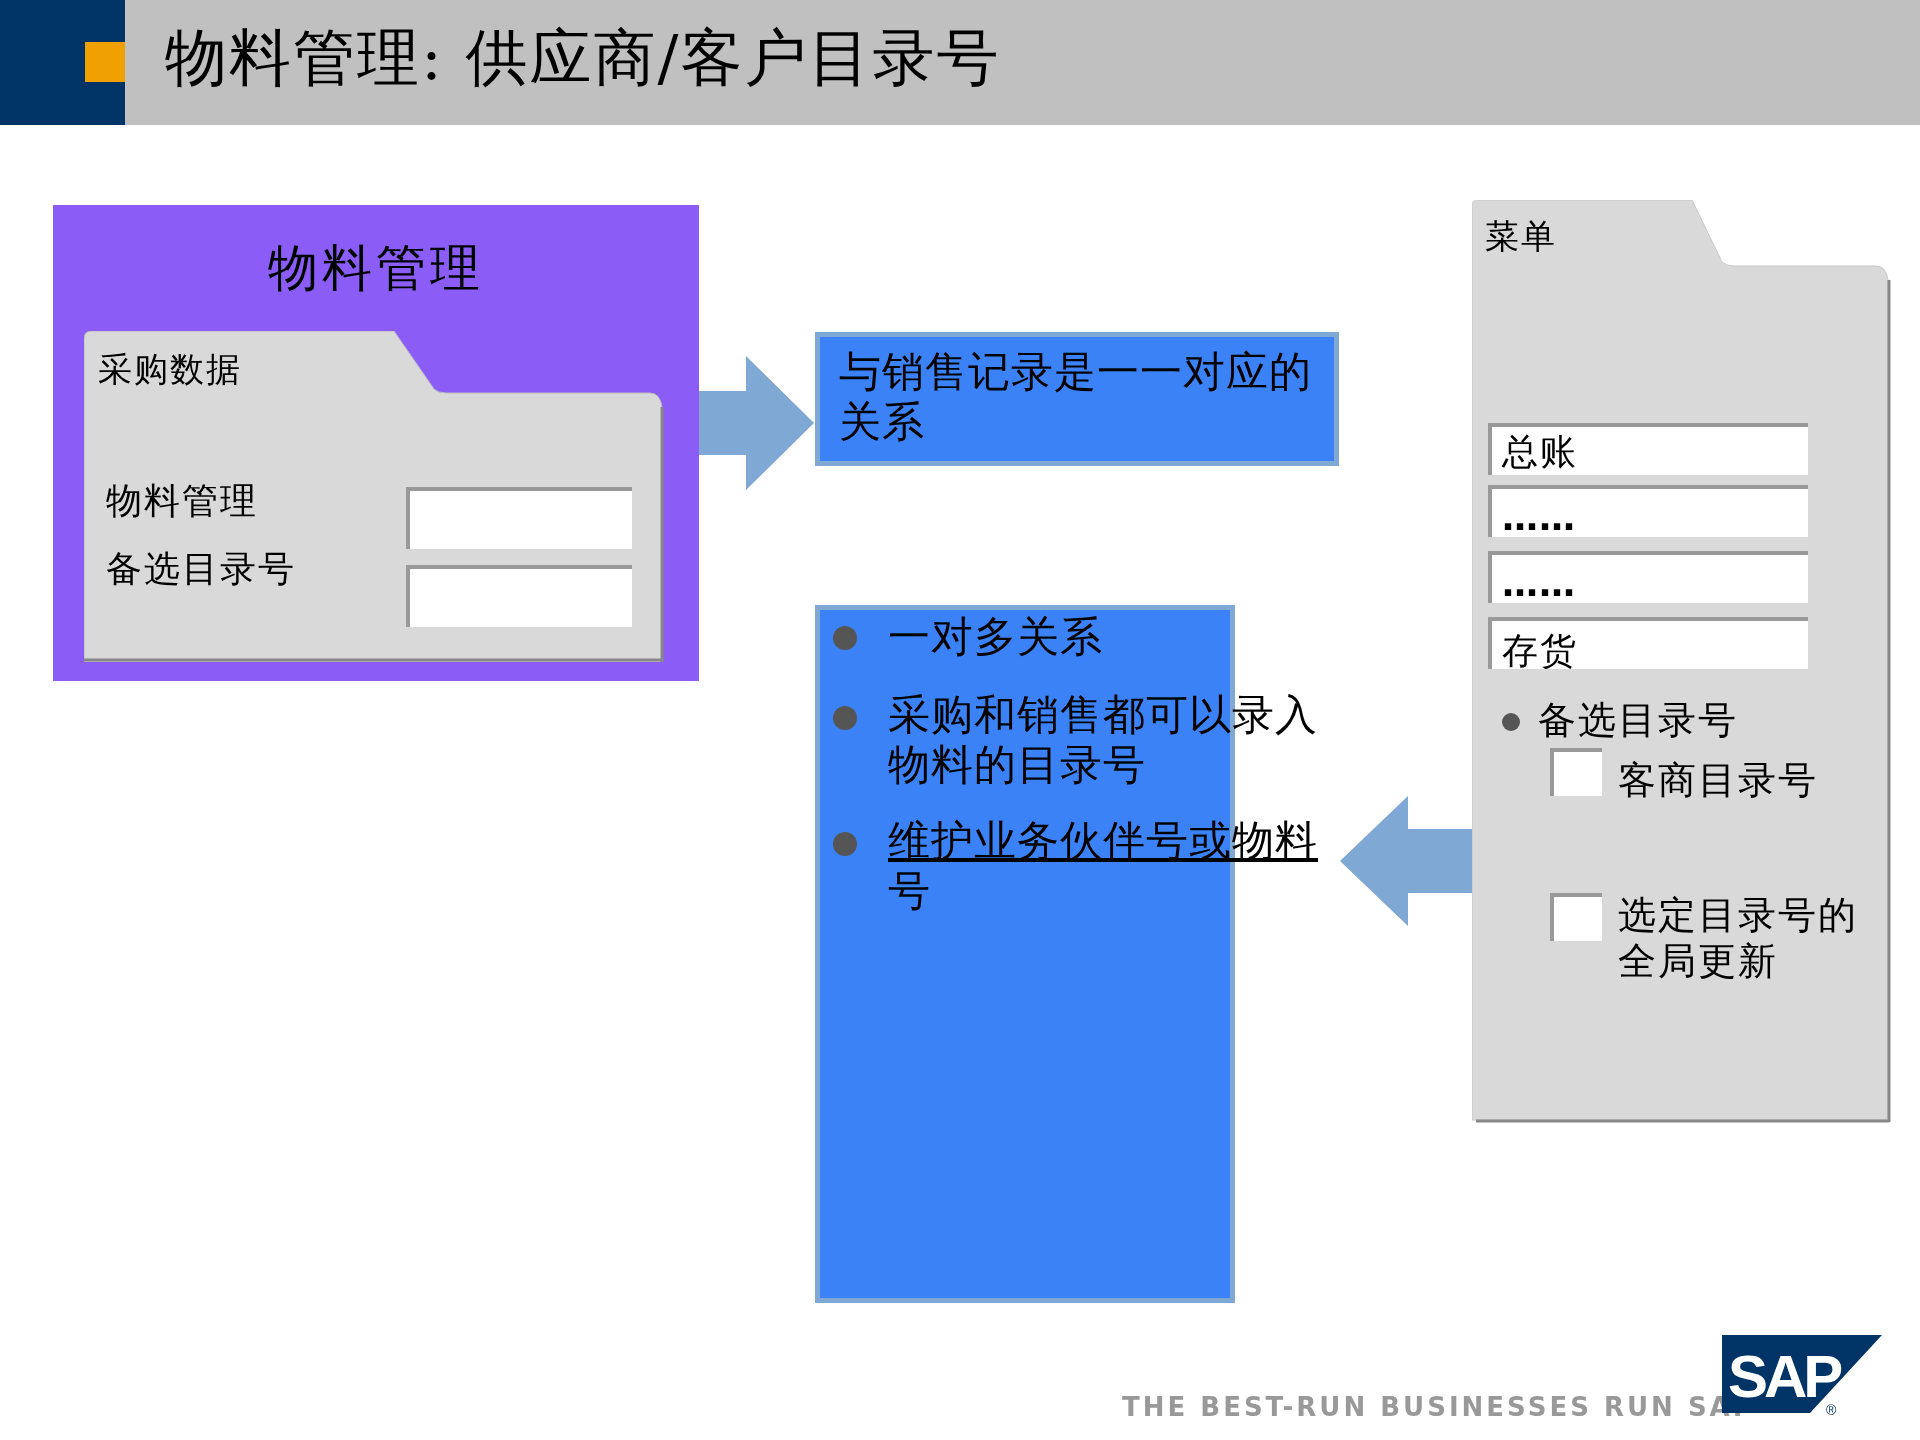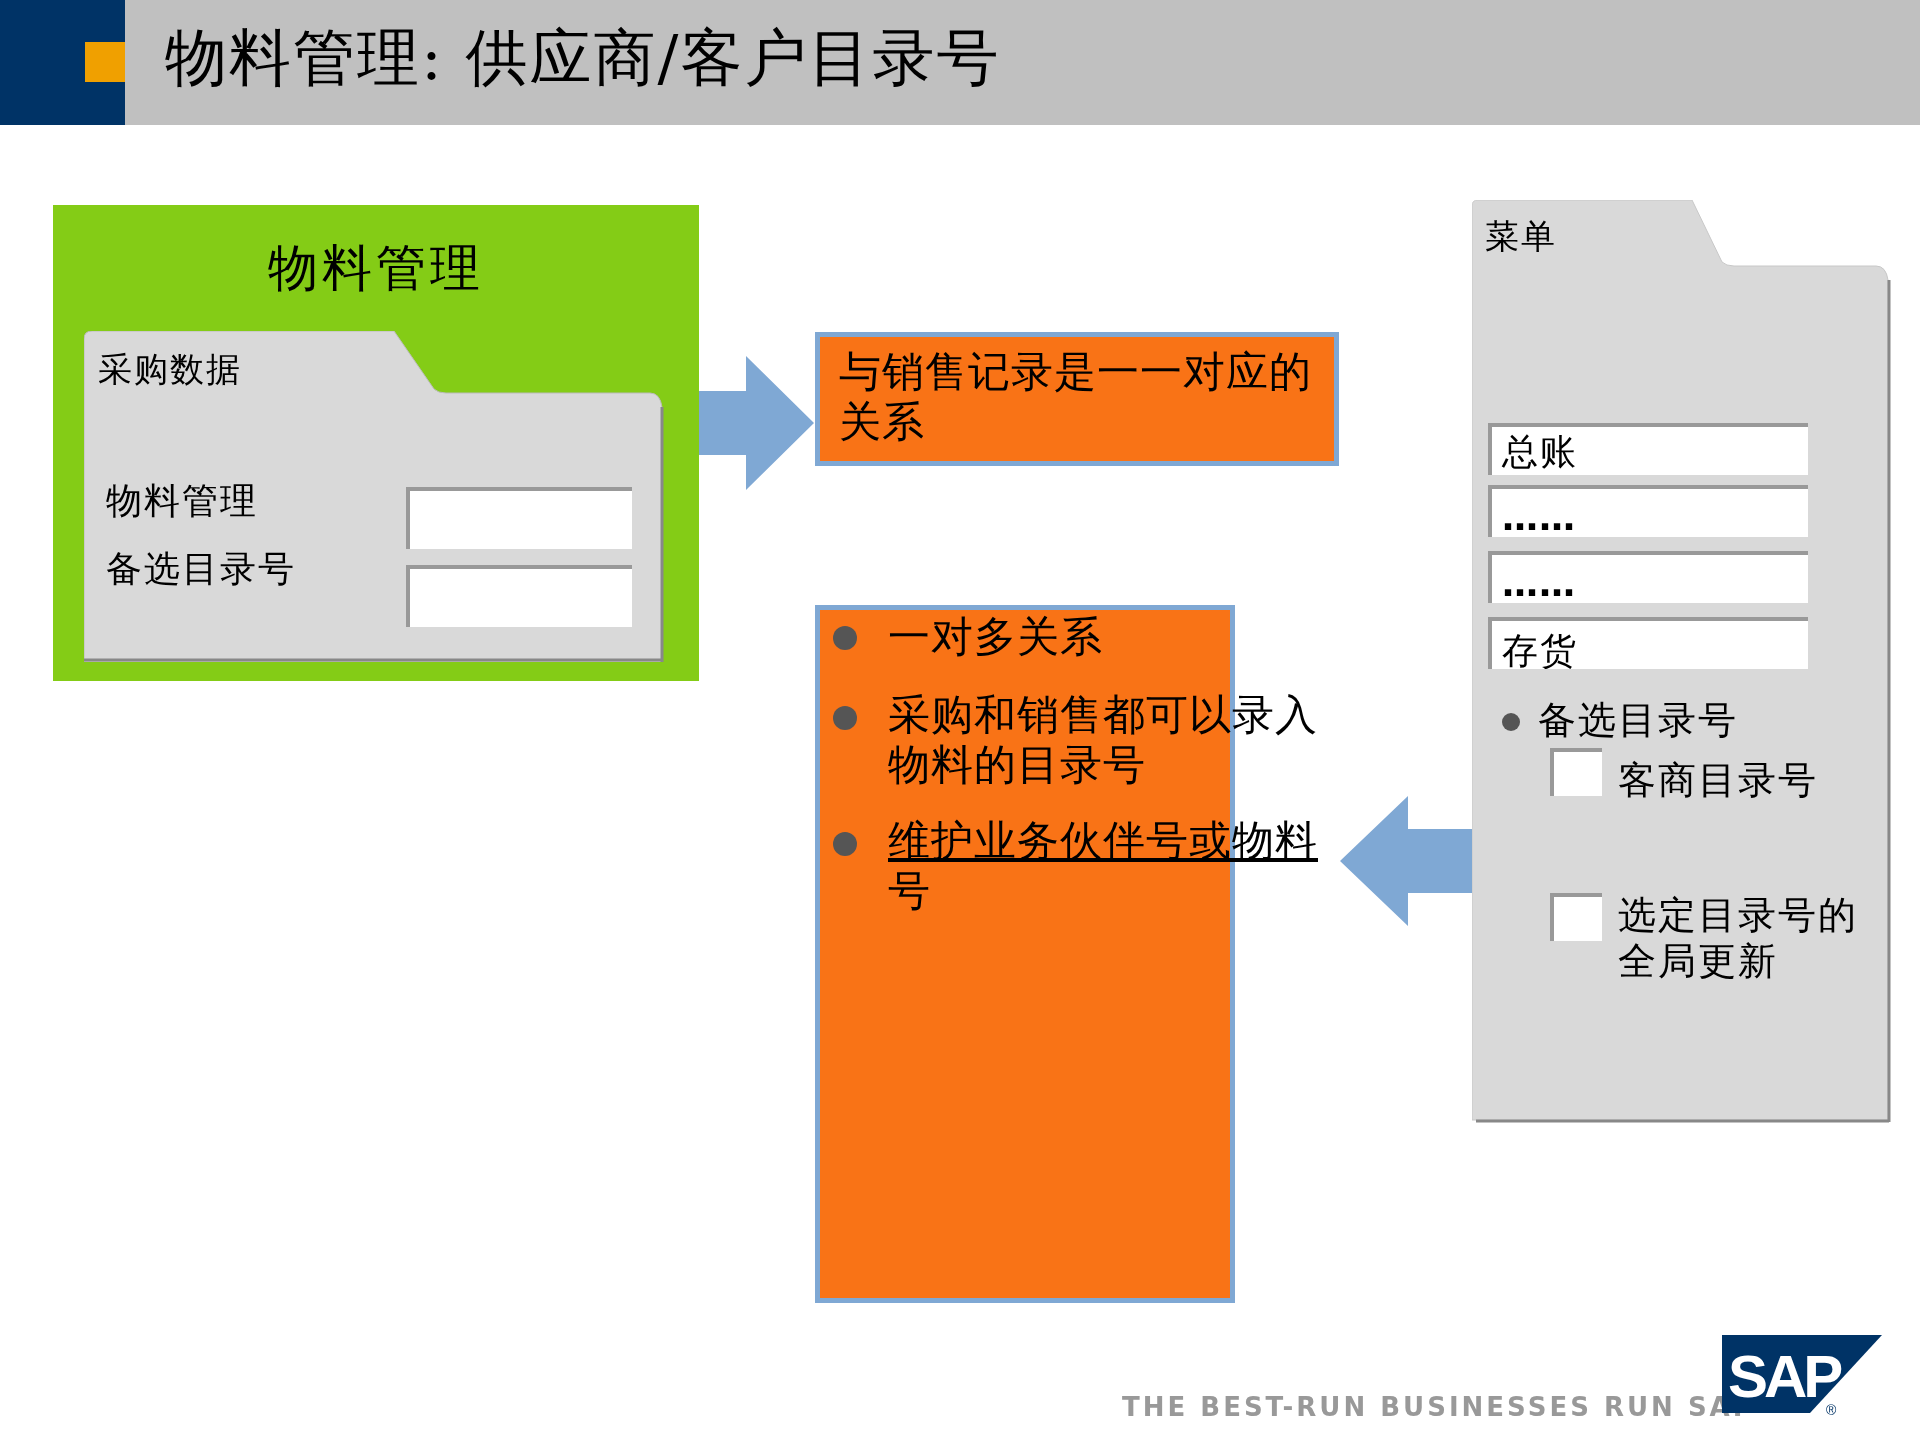--- a/index.html
+++ b/index.html
@@ -5,28 +5,28 @@
   html, body { margin:0; padding:0; }
   body { width:1920px; height:1440px; position:relative; background:#ffffff; overflow:hidden;
          font-family: "DejaVu Sans", "Liberation Sans", sans-serif; color:#000; }
   .abs { position:absolute; }
   
   .header-bar { left:0; top:0; width:1920px; height:125px; background:#c0c0c0; }
   .header-navy { left:0; top:0; width:125px; height:125px; background:#003366; }
   .header-orange { left:85px; top:42px; width:40px; height:40px; background:#f0a000; }
   .page-title { left:165px; top:18px; font-size:62px; line-height:80px; font-family:"DejaVu Serif","Liberation Serif",serif; letter-spacing:2px; white-space:nowrap; }
   
-  .mm-panel { left:53px; top:205px; width:646px; height:476px; background:#84cc16; }
+  .mm-panel { left:53px; top:205px; width:646px; height:476px; background:#8b5cf6; }
   .mm-title { left:0; top:30px; width:646px; text-align:center; font-size:50px; font-family:"DejaVu Serif","Liberation Serif",serif; letter-spacing:4px; }
   .tab-card svg { position:absolute; left:0; top:0; }
   .tab-label { font-size:34px; font-family:"DejaVu Serif","Liberation Serif",serif; letter-spacing:2px; }
   .field-label { font-size:36px; letter-spacing:2px; }
   .field-input { background:#fff; border-top:4px solid #999; border-left:4px solid #999; box-sizing:border-box; }
   
-  .info-box { border:5px solid #7fa8d4; background:#f97316; box-sizing:border-box; }
+  .info-box { border:5px solid #7fa8d4; background:#3b82f6; box-sizing:border-box; }
   .info-text { font-size:42px; line-height:50px; letter-spacing:1px; }
   .bullet-item { position:absolute; left:0; }
   .bullet-dot { position:absolute; width:24px; height:24px; border-radius:50%; background:#555; }
   .bullet-text { position:absolute; font-size:42px; line-height:50px; letter-spacing:1px; }
   
   .menu-item { position:absolute; left:16px; width:320px; height:52px; background:#fff; border-top:4px solid #999; border-left:4px solid #999; box-sizing:border-box; font-size:36px; line-height:50px; padding-left:10px; letter-spacing:2px; overflow:hidden; }
   .menu-item.dots { line-height:58px; font-weight:bold; letter-spacing:1px; }
   .checkbox { position:absolute; width:52px; height:48px; background:#fff; border-top:4px solid #999; border-left:4px solid #999; box-sizing:border-box; }
   .cb-label { position:absolute; font-size:38px; line-height:46px; letter-spacing:2px; }
   .footer-tag { left:1122px; top:1392px; font-size:26px; font-weight:bold; color:#999; letter-spacing:3px; white-space:nowrap; font-family:"DejaVu Sans","Liberation Sans",sans-serif; }

